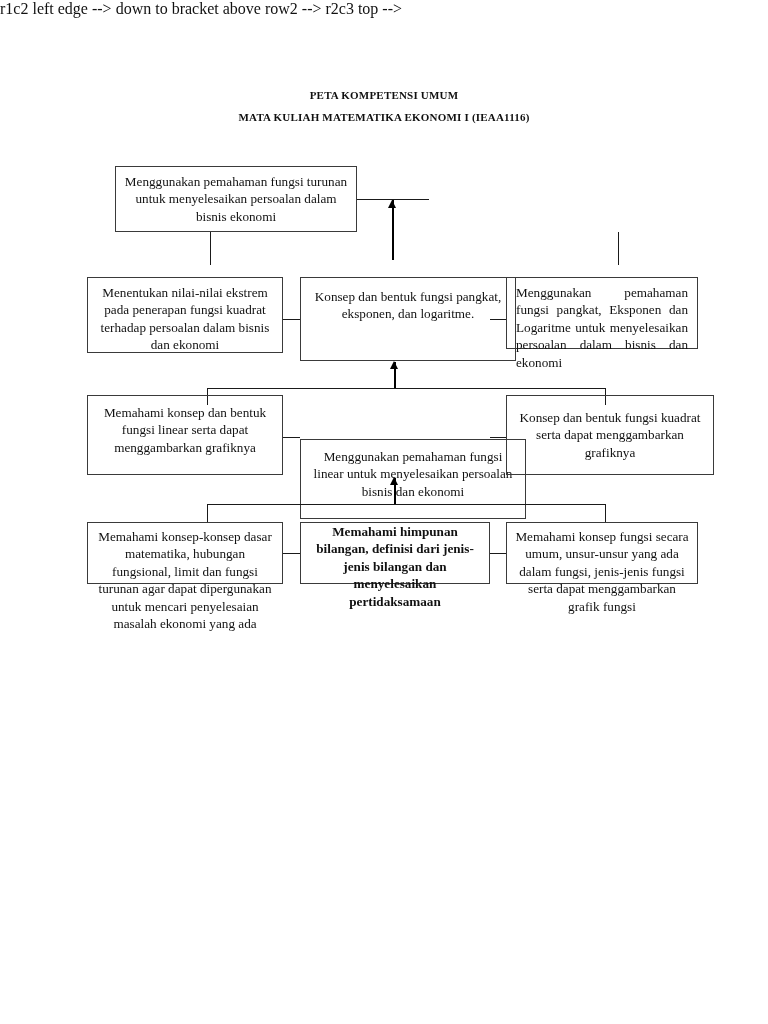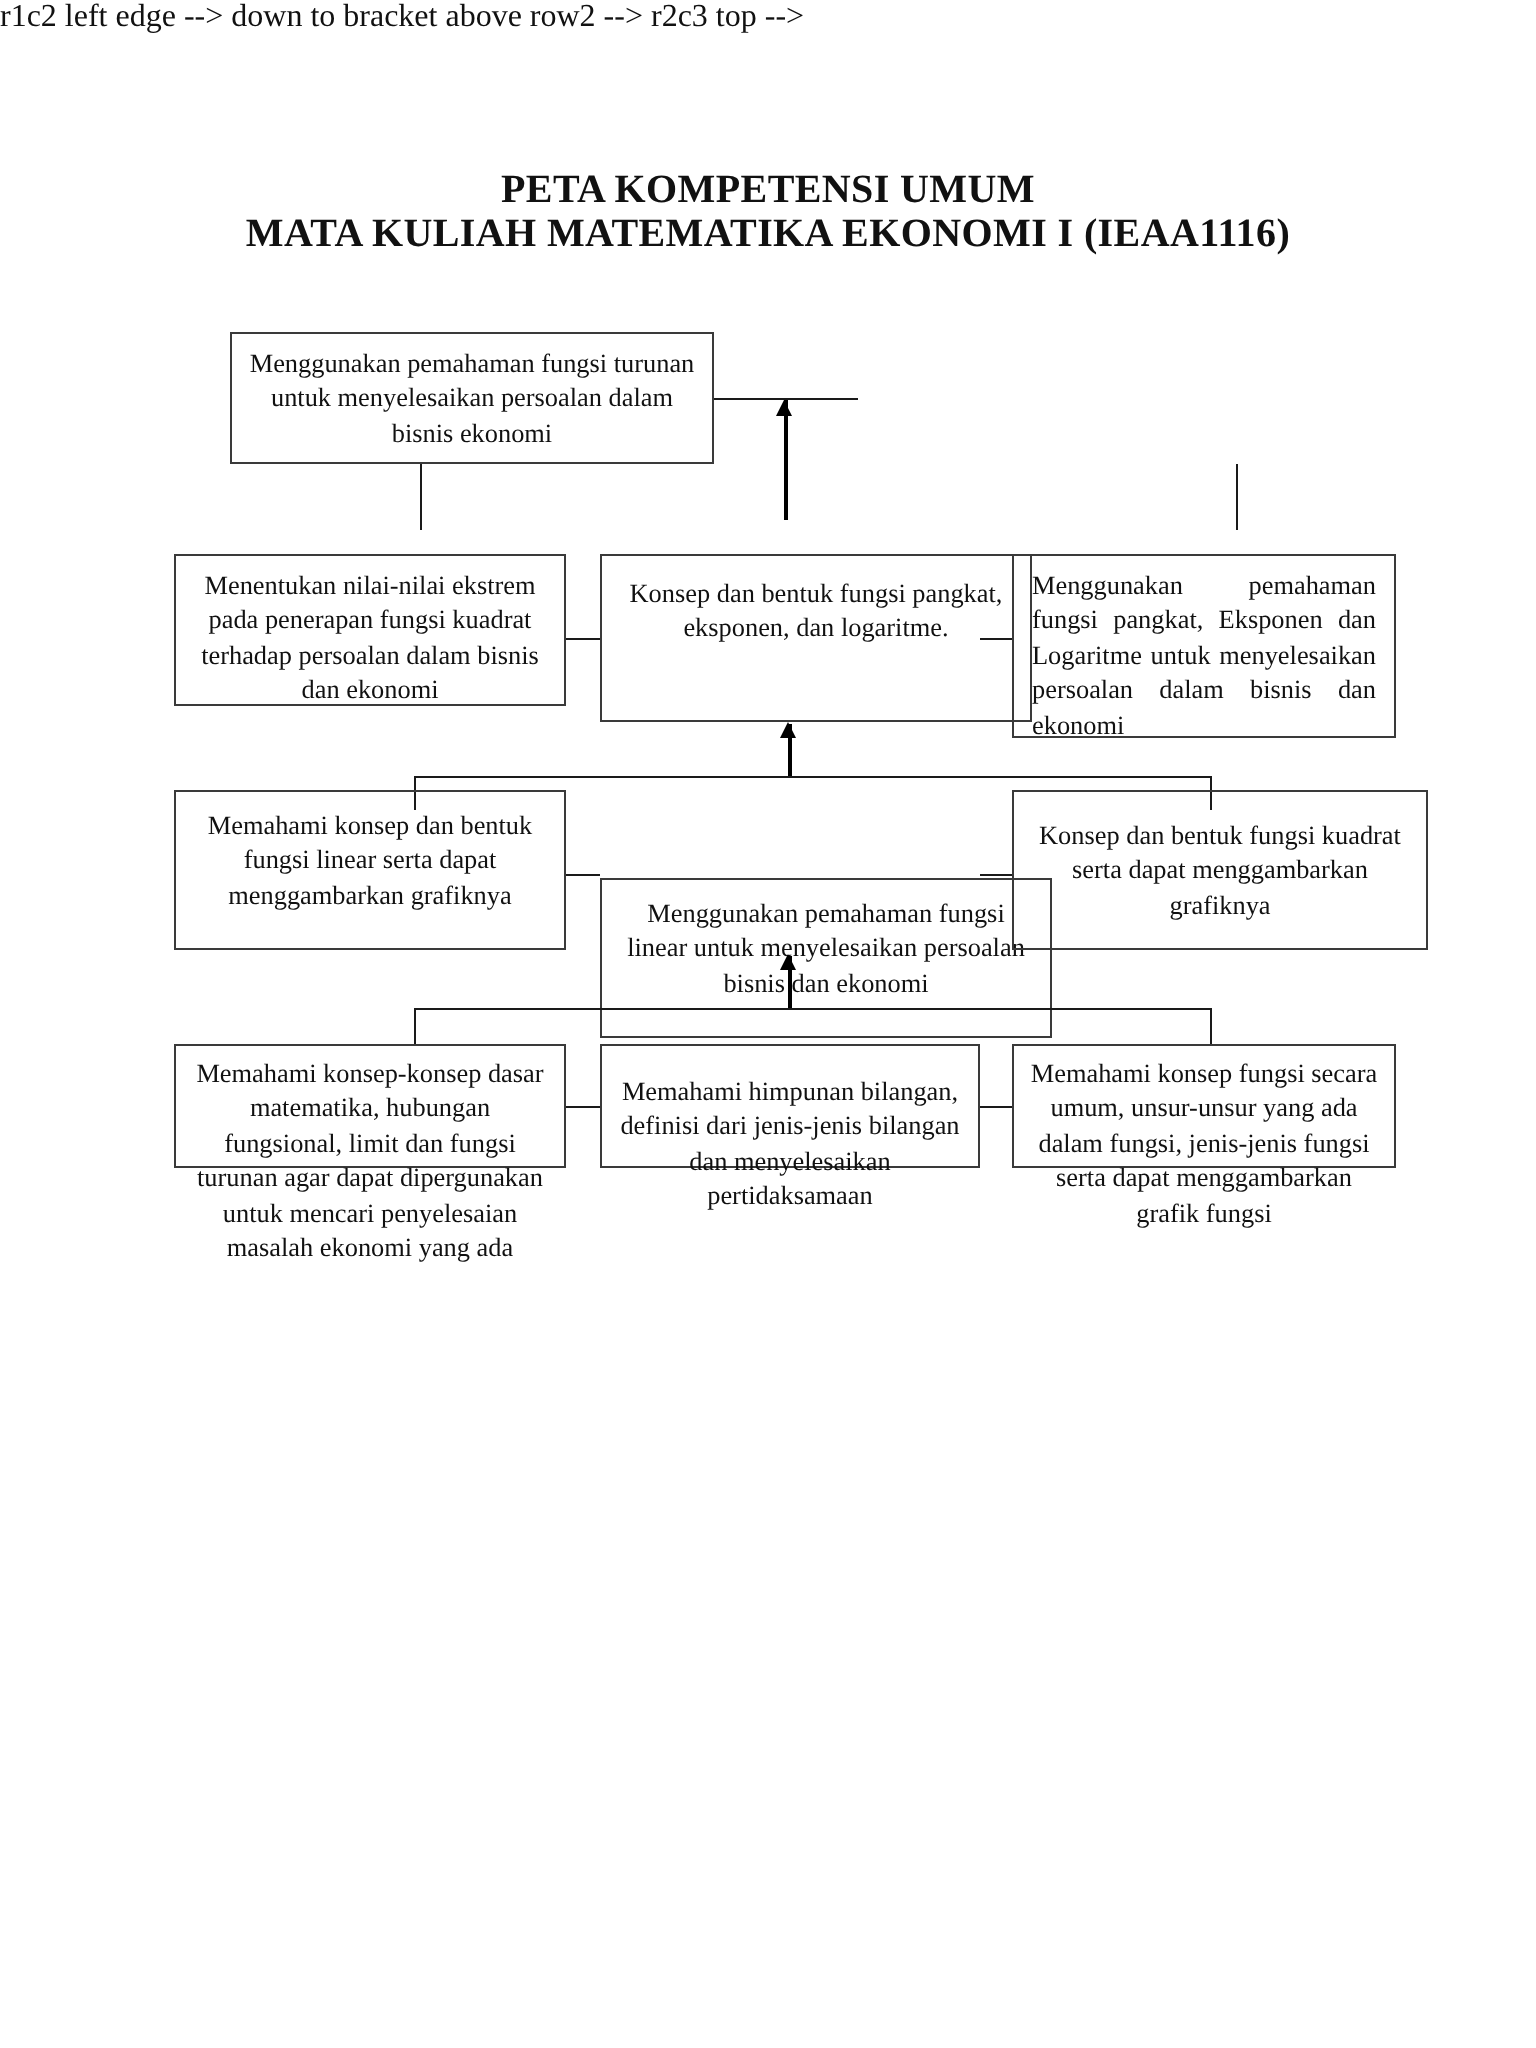--- a/index.html
+++ b/index.html
@@ -23,21 +23,21 @@
   }
 
   
   .title-block {
     position: absolute;
     left: 0;
     top: 84px;
     width: 768px;
     text-align: center;
     font-weight: bold;
-    font-size: 20px;
+    font-size: 11px;
     line-height: 22px;
     letter-spacing: 0.2px;
   }
   .title-line { display: block; white-space: pre; }
 
   
   .node {
     position: absolute;
     box-sizing: border-box;
     border: 1.4px solid #3a3a3a;
@@ -122,21 +122,21 @@
 
   
   <div class="node overflow" style="left:87px; top:277px; width:196px; height:76px;">
     <span class="txt">Menentukan nilai-nilai ekstrem pada penerapan fungsi kuadrat terhadap persoalan dalam bisnis dan ekonomi</span>
   </div>
 
   <div class="node" style="left:300px; top:277px; width:216px; height:84px;">
     <span class="txt" style="top:10px;">Konsep dan bentuk fungsi pangkat, eksponen, dan logaritme.</span>
   </div>
 
-  <div class="node overflow justify" style="left:506px; top:277px; width:192px; height:92px;">
+  <div class="node overflow justify" style="left:506px; top:277px; width:192px; height:72px;">
     <span class="txt">Menggunakan pemahaman fungsi pangkat, Eksponen dan Logaritme untuk menyelesaikan persoalan dalam bisnis dan ekonomi</span>
   </div>
 
   
   <div class="line-h" style="left:283px; top:319px; width:17px;"></div>
   
   <div class="line-h" style="left:490px; top:319px; width:16px;"></div>
 
   
   <div class="arrow-shaft" style="left:394px; top:362px; height:26px;"></div>
@@ -173,21 +173,21 @@
   <div class="line-h" style="left:207px; top:504px; width:398px;"></div>
   <div class="line-v" style="left:207px; top:504px; height:18px;"></div>
   <div class="line-v" style="left:605px; top:504px; height:18px;"></div>
 
   
   <div class="node overflow" style="left:87px; top:522px; width:196px; height:62px;text-decoration:underline;">
     <span class="txt" style="top:5px;">Memahami konsep-konsep dasar matematika, hubungan fungsional, limit dan fungsi turunan agar dapat dipergunakan untuk mencari penyelesaian masalah ekonomi yang ada</span>
   </div>
 
   <div class="node overflow" style="left:300px; top:522px; width:190px; height:62px;">
-    <span class="txt" style="top:14px;">Memahami himpunan bilangan, definisi dari jenis-jenis bilangan dan menyelesaikan pertidaksamaan</span>
+    <span class="txt" style="top:0;font-weight:bold;">Memahami himpunan bilangan, definisi dari jenis-jenis bilangan dan menyelesaikan pertidaksamaan</span>
   </div>
 
   <div class="node overflow" style="left:506px; top:522px; width:192px; height:62px;">
     <span class="txt" style="top:5px;">Memahami konsep fungsi secara umum, unsur-unsur yang ada dalam fungsi, jenis-jenis fungsi serta dapat menggambarkan grafik fungsi</span>
   </div>
 
   
   <div class="line-h" style="left:283px; top:553px; width:17px;"></div>
   
   <div class="line-h" style="left:490px; top:553px; width:16px;"></div>

